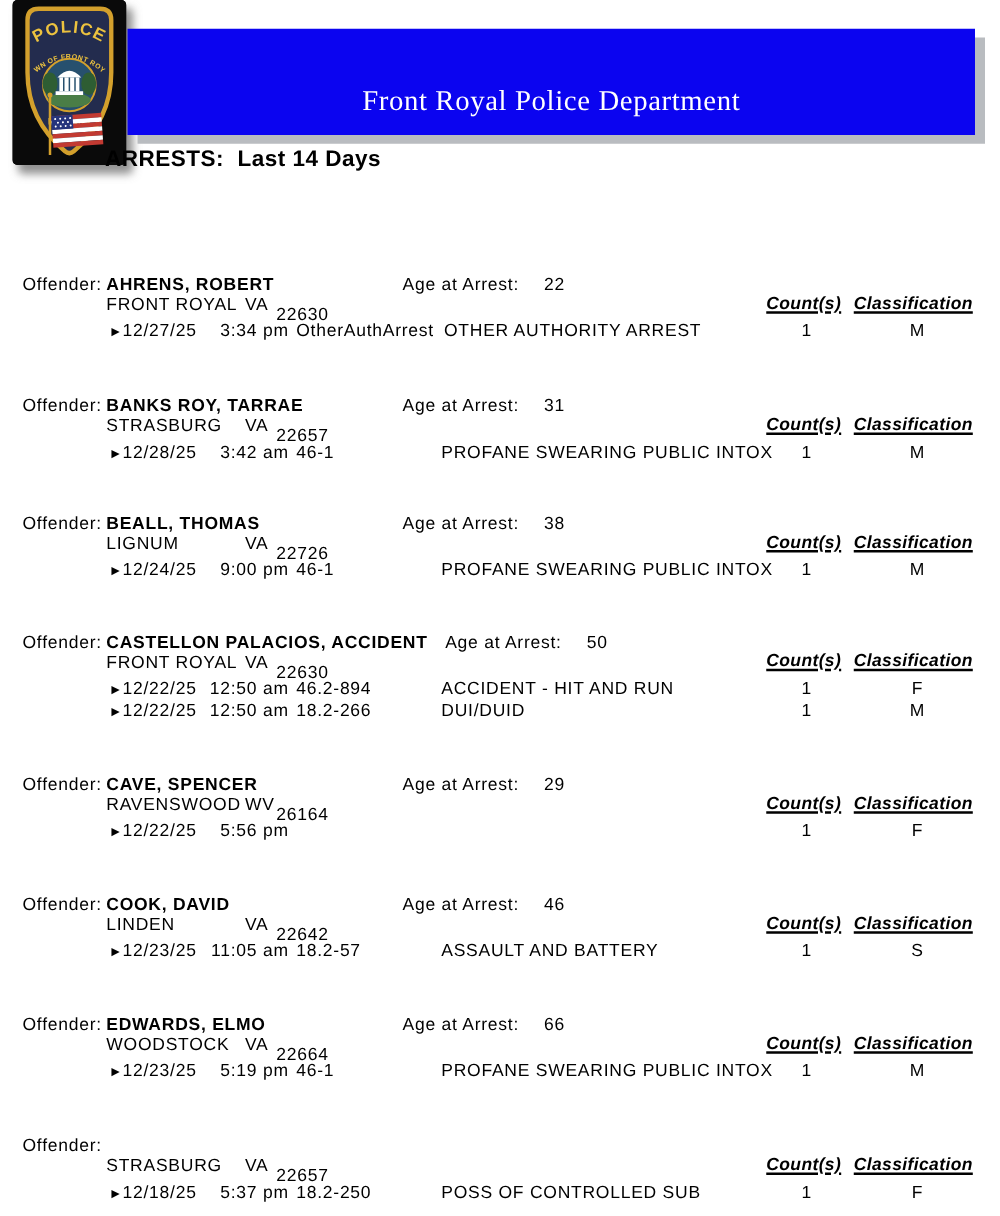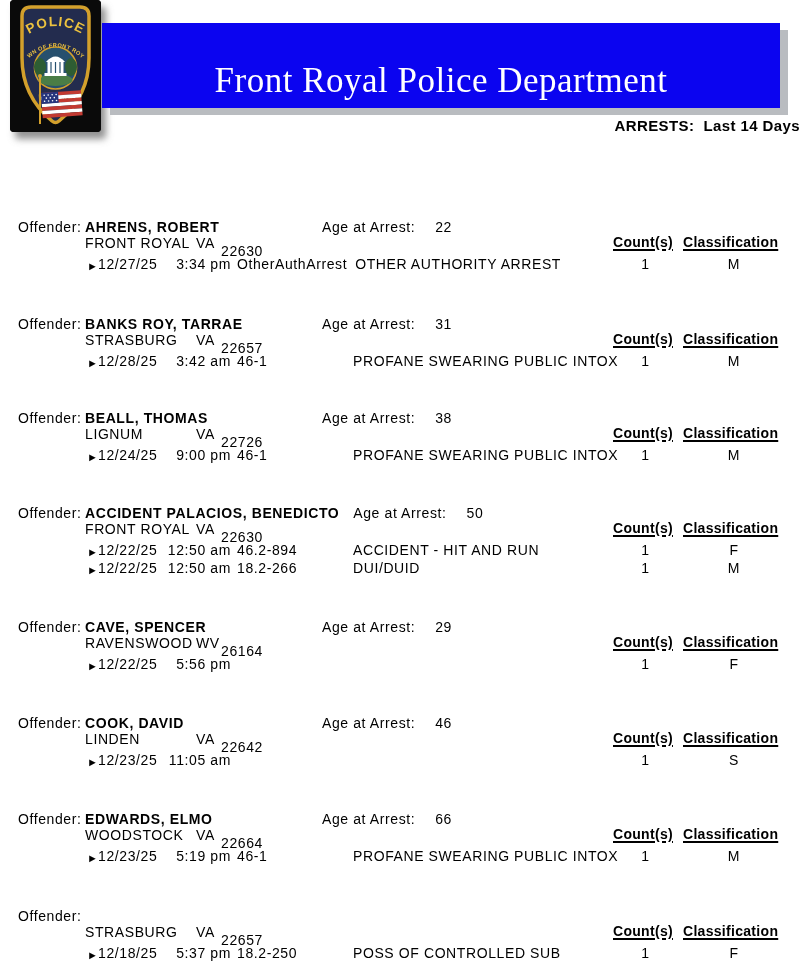--- a/index.html
+++ b/index.html
@@ -15,42 +15,42 @@
     background:#0a0a0a;border-radius:4px;
   }
   .banner{
     position:absolute;left:102px;top:23px;width:678px;height:85px;
     background:#0b04f0;
     box-shadow:8px 7px 0 #b9bcc0;
     display:flex;align-items:center;justify-content:center;
   }
   .banner .dept-title{
     font-family:"Liberation Serif","DejaVu Serif",serif;
-    font-size:35px;color:#fff;letter-spacing:.5px;white-space:nowrap;
+    font-size:23px;color:#fff;letter-spacing:.5px;white-space:nowrap;
     position:relative;top:15px;
   }
   .report-title{
-    position:absolute;top:117px;left:84px;width:716px;text-align:right;
-    font-weight:bold;font-size:15px;letter-spacing:.4px;white-space:pre;
+    position:absolute;top:117px;left:84px;width:716px;text-align:left;
+    font-weight:bold;font-size:18px;letter-spacing:.4px;white-space:pre;
   }
   
   .record{
     position:absolute;left:0;width:760px;height:96px;
     font-size:14px;letter-spacing:.6px;line-height:16px;white-space:nowrap;
   }
   .offender-label{position:absolute;left:18px;top:0}
   .name-line{position:absolute;left:85px;top:0;white-space:nowrap}
   .name{display:inline-block;min-width:223px;margin-right:14px;font-weight:bold}
   .age-value{margin-left:20px}
   .city{position:absolute;left:85px;top:16px}
   .state{position:absolute;left:196px;top:16px}
   .zip{position:absolute;left:221px;top:24px}
   .col-head{
     position:absolute;top:15px;font-weight:bold;letter-spacing:.3px;
-    text-decoration:underline;text-decoration-thickness:1.8px;text-underline-offset:2px;
+    text-decoration:underline;text-decoration-thickness:1.8px;text-underline-offset:2px;font-style:italic;
   }
   .counts-head{left:613px}
   .class-head{left:683px}
   .arrests{position:absolute;left:0;top:37px;width:800px}
   .arrest-line{position:relative;height:18px}
   .arrow{position:absolute;left:87px;top:1.5px;font-size:11px}
   .date{position:absolute;left:98px;top:0}
   .time{position:absolute;left:148px;top:0;width:83px;text-align:right}
   .offense{position:absolute;left:237px;top:0;white-space:nowrap}
   .code{display:inline-block;min-width:108px;text-align:left}
@@ -178,21 +178,21 @@
     <span class="date">12/24/25</span>
     <span class="time">9:00 pm</span>
     <span class="offense"><span class="code">46-1</span><span class="desc">PROFANE SWEARING PUBLIC INTOX</span></span>
     <span class="count">1</span>
     <span class="cls">M</span>
   </div>
       </div>
   </section>
     <section class="record" style="top: 505px;">
     <span class="offender-label">Offender:</span>
-    <div class="name-line"><span class="name">ACCIDENT PALACIOS, BENEDICTO</span><span class="age-label">Age at Arrest:</span><span class="age-value">50</span></div>
+    <div class="name-line"><span class="name">CASTELLON PALACIOS, ACCIDENT</span><span class="age-label">Age at Arrest:</span><span class="age-value">50</span></div>
     <span class="city">FRONT ROYAL</span>
     <span class="state">VA</span>
     <span class="zip">22630</span>
     <span class="col-head counts-head">Count(s)</span>
     <span class="col-head class-head">Classification</span>
     <div class="arrests">
         <div class="arrest-line">
     <span class="arrow">►</span>
     <span class="date">12/22/25</span>
     <span class="time">12:50 am</span>
@@ -234,20 +234,21 @@
     <span class="city">LINDEN</span>
     <span class="state">VA</span>
     <span class="zip">22642</span>
     <span class="col-head counts-head">Count(s)</span>
     <span class="col-head class-head">Classification</span>
     <div class="arrests">
         <div class="arrest-line">
     <span class="arrow">►</span>
     <span class="date">12/23/25</span>
     <span class="time">11:05 am</span>
+    <span class="offense"><span class="code">18.2-57</span><span class="desc">ASSAULT AND BATTERY</span></span>
     <span class="count">1</span>
     <span class="cls">S</span>
   </div>
       </div>
   </section>
     <section class="record" style="top: 811px;">
     <span class="offender-label">Offender:</span>
     <div class="name-line"><span class="name">EDWARDS, ELMO</span><span class="age-label">Age at Arrest:</span><span class="age-value">66</span></div>
     <span class="city">WOODSTOCK</span>
     <span class="state">VA</span>

